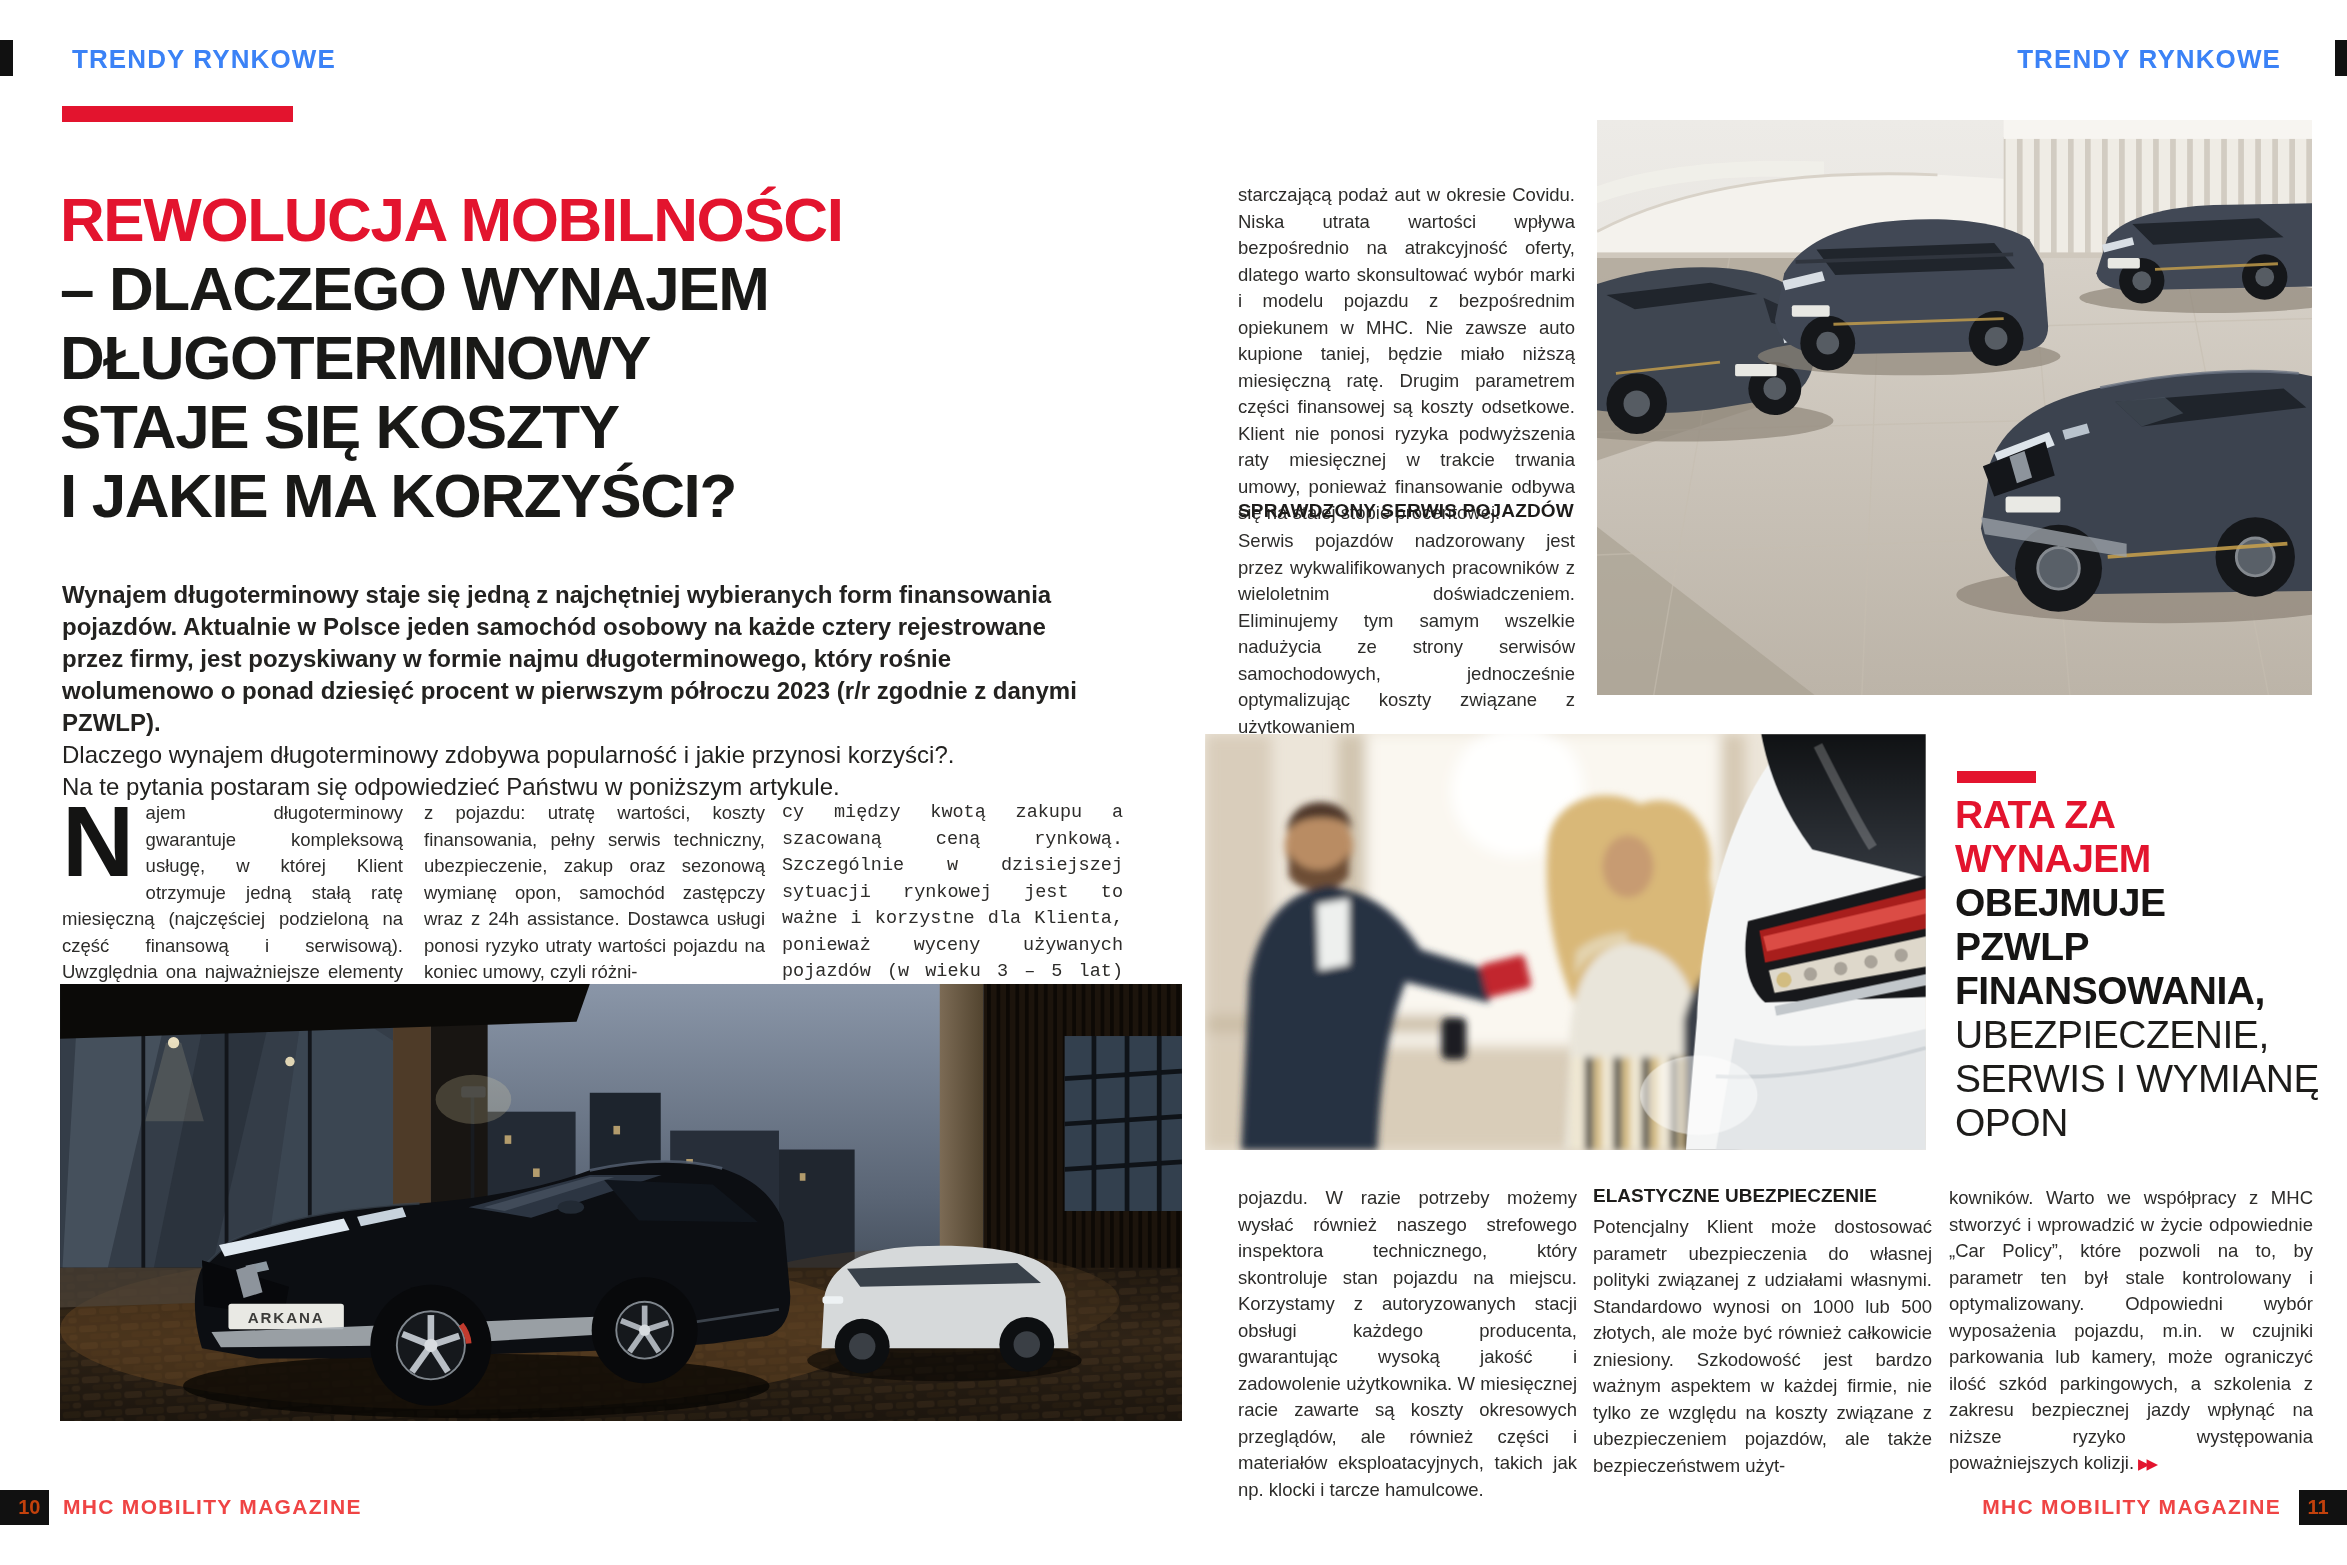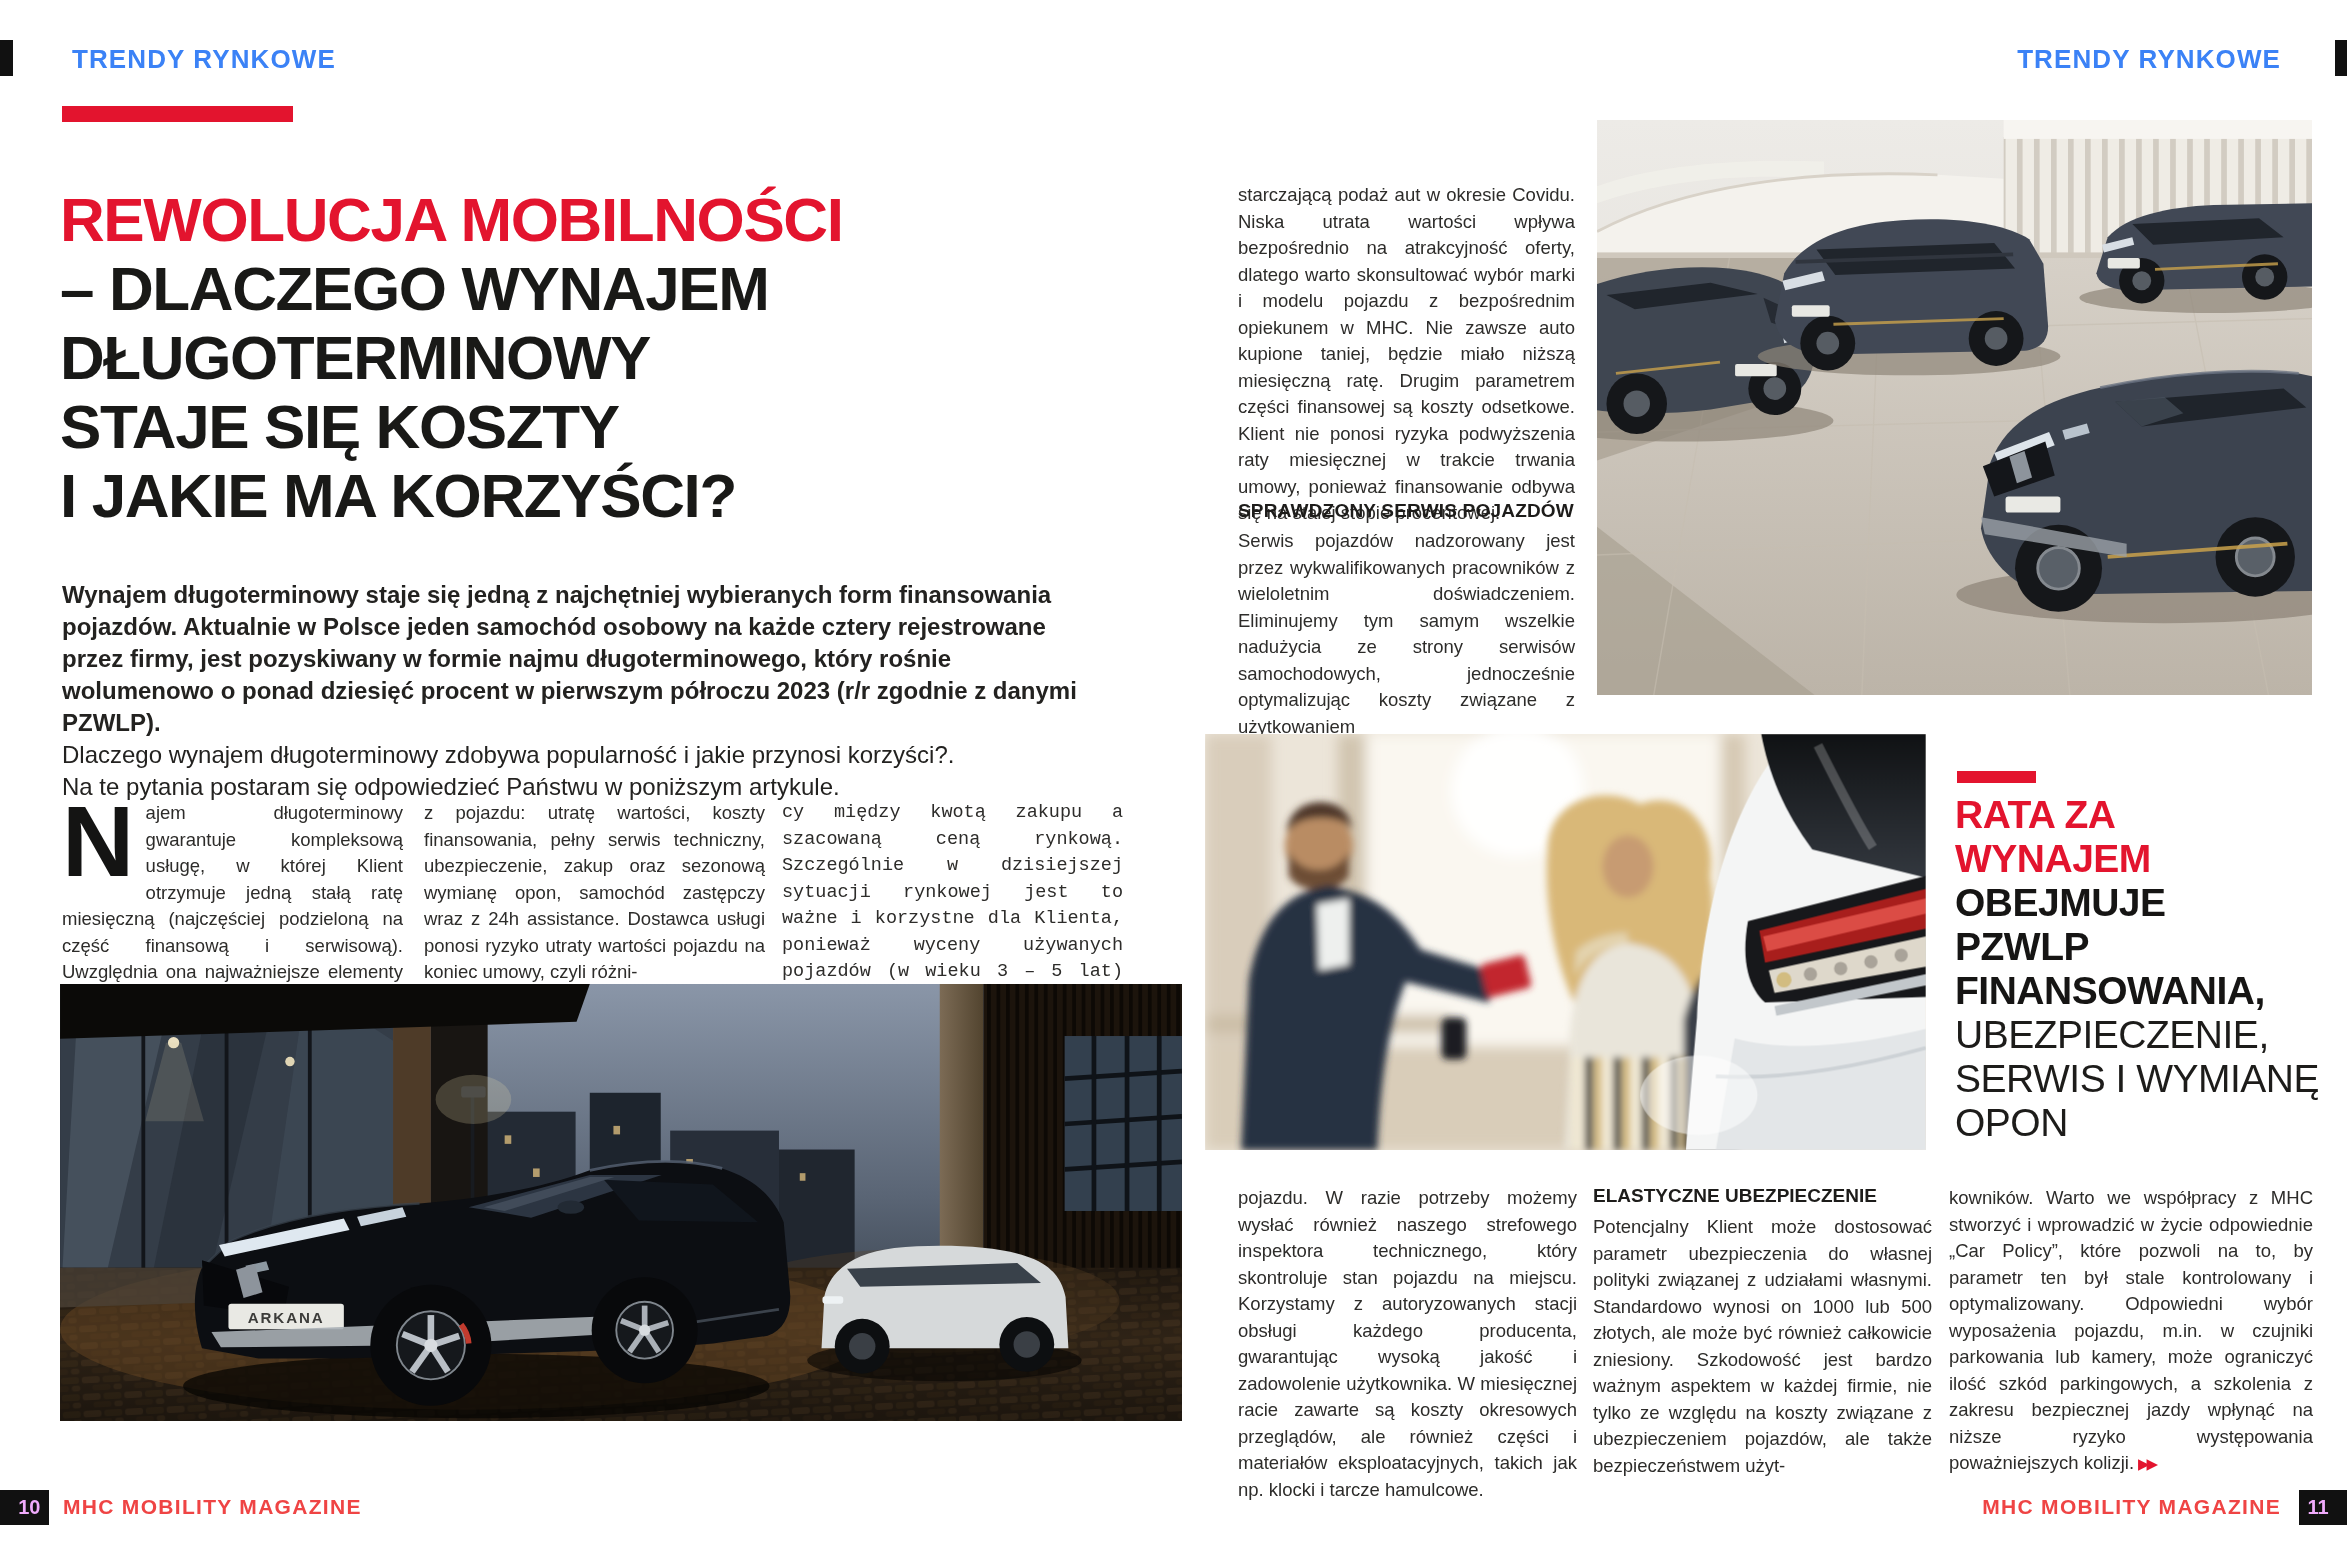--- a/index.html
+++ b/index.html
@@ -23,21 +23,21 @@
   .intro{left:62px;top:579px;width:1046px;font-size:24px;line-height:32px;color:#232220;}
   .intro .b{font-weight:700;}
   .bodycol{font-size:18.5px;line-height:26.5px;color:var(--body);text-align:justify;}
   .col-1{left:62px;top:800px;width:341px;}
   .col-2{left:424px;top:800px;width:341px;}
   .col-3{left:782px;top:800px;width:341px;font-family:Liberation Mono, monospace;}
   .dropcap{float:left;font-size:100px;line-height:78px;font-weight:800;padding:1.9px 11.4px 0 0;color:#141413;}
 
   .photo{display:block;}
 
-  .footer-box{width:49px;height:35px;background:#111;color:#f0abfc;font-size:20px;font-weight:700;top:1490px;display:flex;align-items:center;}
+  .footer-box{width:49px;height:35px;background:#111;color:#c2410c;font-size:20px;font-weight:700;top:1490px;display:flex;align-items:center;}
   .footer-box.left{left:0;justify-content:flex-end;padding-right:8.5px;box-sizing:border-box;}
   .footer-box.right{right:0;justify-content:flex-start;padding-left:8.5px;box-sizing:border-box;}
   .footer-text{top:1495px;font-size:21px;font-weight:700;letter-spacing:1.3px;color:#ef4444;white-space:nowrap;}
 
   
   .rcol-top{left:1238px;width:337px;}
   .r-para1{top:182px;}
   .r-head{left:1238px;top:500px;width:337px;font-size:19px;font-weight:700;color:#1d1c1a;letter-spacing:0.2px;white-space:nowrap;}
   .r-para2{top:528px;}
 

